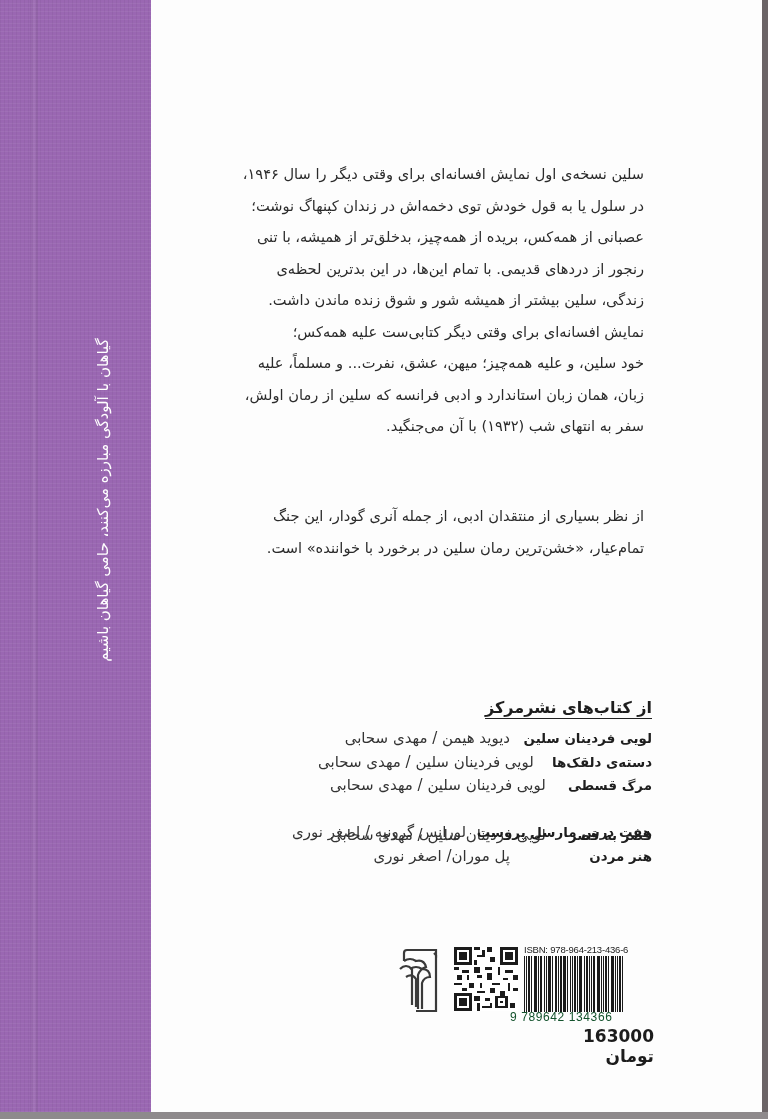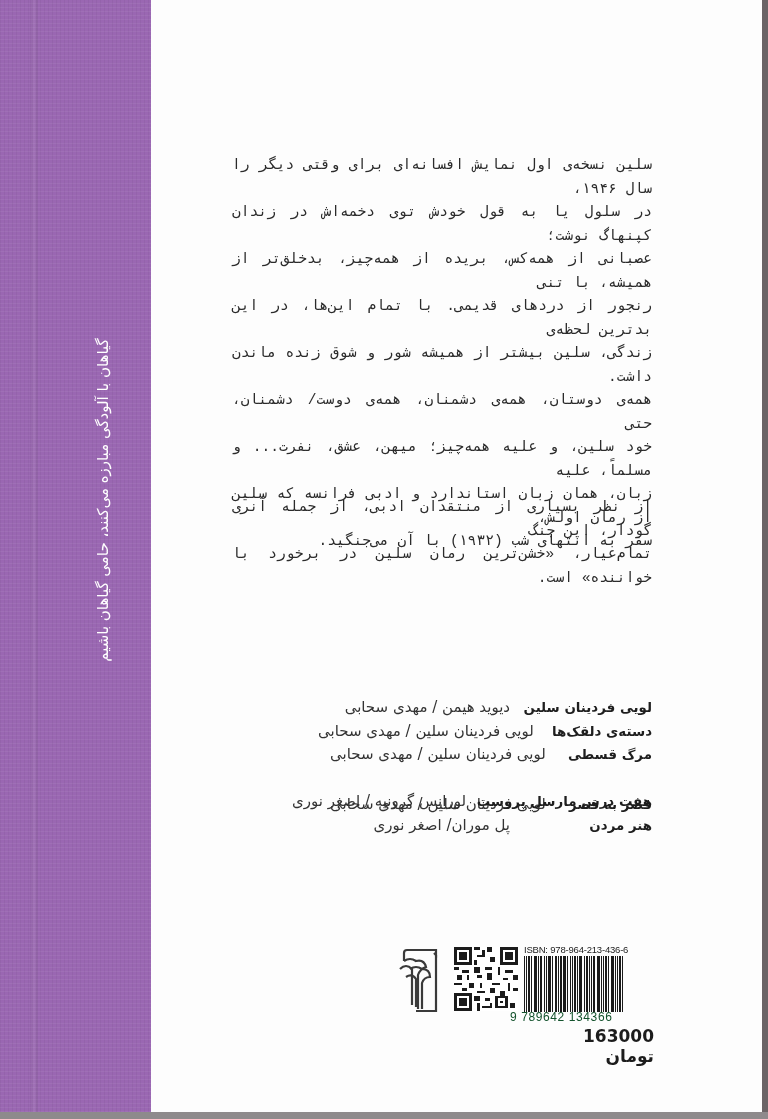--- a/index.html
+++ b/index.html
@@ -32,21 +32,21 @@
     }
     .edge-bottom {
       position: absolute; left: 0; bottom: 0; width: 768px; height: 7px;
       background: #8e8a8c;
     }
     .blurb {
       position: absolute; left: 232px; width: 420px;
       direction: rtl; text-align: justify; text-align-last: right;
       font-size: 14.6px; line-height: 23.5px; color: #2b2b2b;
     }
-    .blurb p { margin: 0; font-family: Liberation Mono, monospace; }
+    .blurb p { margin: 8px; }
     #blurb-1 { top: 154px; }
     #blurb-2 { top: 496px; }
 
     .books {
       position: absolute; left: 330px; top: 698px; width: 322px;
       direction: rtl;
     }
     .books-title {
       font-weight: bold; font-size: 16px; color: #1e1e1e;
       border-bottom: 1.5px solid #222; display: inline-block;
@@ -82,32 +82,33 @@
 <div class="edge-bottom"></div>
 
 <div class="blurb" id="blurb-1">
   <p>
     <span>سلین نسخه‌ی اول نمایش افسانه‌ای برای وقتی دیگر را سال ۱۹۴۶،</span>
   </p>
   <p>در سلول یا به قول خودش توی دخمه‌اش در زندان کپنهاگ نوشت؛</p>
   <p>عصبانی از همه‌کس، بریده از همه‌چیز، بدخلق‌تر از همیشه، با تنی</p>
   <p>رنجور از دردهای قدیمی. با تمام این‌ها، در این بدترین لحظه‌ی</p>
   <p>زندگی، سلین بیشتر از همیشه شور و شوق زنده ماندن داشت.</p>
-  <p>همه‌ی دوستان، همه‌ی دشمنان، همه‌ی دوست/ دشمنان، حتی</p>
+  <p>نمایش افسانه‌ای برای وقتی دیگر کتابی‌ست علیه همه‌کس؛</p>
   <p>خود سلین، و علیه همه‌چیز؛ میهن، عشق، نفرت... و مسلماً، علیه</p>
   <p>زبان، همان زبان استاندارد و ادبی فرانسه که سلین از رمان اولش،</p>
   <p>سفر به انتهای شب (۱۹۳۲) با آن می‌جنگید.</p>
 </div>
 
 <div class="blurb" id="blurb-2">
   <p>از نظر بسیاری از منتقدان ادبی، از جمله آنری گودار، این جنگ</p>
   <p>تمام‌عیار، «خشن‌ترین رمان سلین در برخورد با خواننده» است.</p>
 </div>
 
 <div class="books">
+  <div class="books-title">از کتاب‌های نشرمرکز</div>
   <div class="book-row">
     <span class="book-title bt-0">لویی فردینان سلین</span>
     <span class="book-meta">دیوید هیمن / مهدی سحابی</span>
   </div>
   <div class="book-row">
     <span class="book-title bt-1">دسته‌ی دلقک‌ها</span>
     <span class="book-meta">لویی فردینان سلین / مهدی سحابی</span>
   </div>
   <div class="book-row">
     <span class="book-title bt-2">مرگ قسطی</span>

